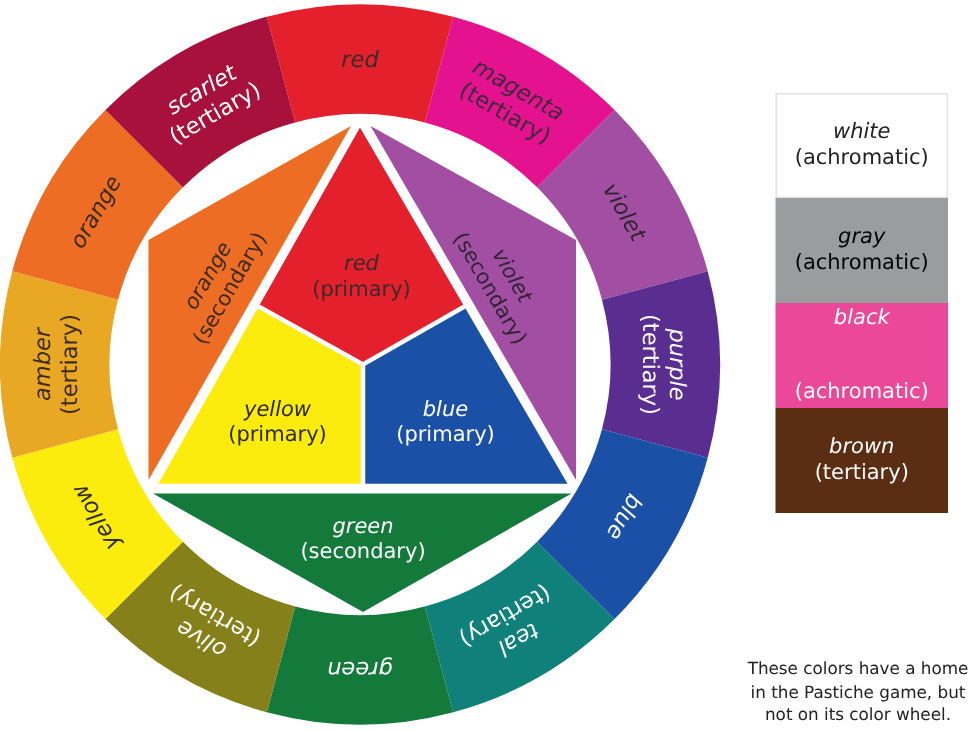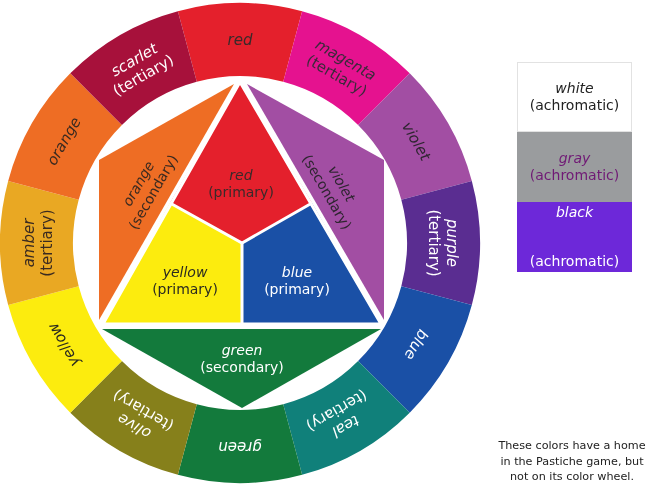--- a/index.html
+++ b/index.html
@@ -106,27 +106,31 @@
       </text>
     </g>
   </g>
 </svg>
 
 <div class="legend">
   <div class="swatch" style="background: rgb(255, 255, 255); color: rgb(34, 34, 34); border: 1px solid rgb(226, 226, 226);">
     <span class="name">white</span>
     <span class="sub">(achromatic)</span>
   </div>
-  <div class="swatch" style="background: rgb(154, 156, 158); color: #701a75;">
+  <div class="swatch" style="background: rgb(154, 156, 158); color: #000000;">
     <span class="name">gray</span>
     <span class="sub">(achromatic)</span>
   </div>
-  <div class="swatch" style="background: #6d28d9; color: rgb(255, 255, 255); gap: 32px;">
+  <div class="swatch" style="background: #ec4899; color: rgb(255, 255, 255); gap: 32px;">
     <span class="name">black</span>
     <span class="sub">(achromatic)</span>
+  </div>
+  <div class="swatch" style="background: rgb(91, 45, 18); color: rgb(255, 255, 255);">
+    <span class="name">brown</span>
+    <span class="sub">(tertiary)</span>
   </div>
 </div>
 
 <div class="caption">
   <span>These colors have a home</span>
   <span>in the Pastiche game, but</span>
   <span>not on its color wheel.</span>
 </div>
 
 </body></html>

